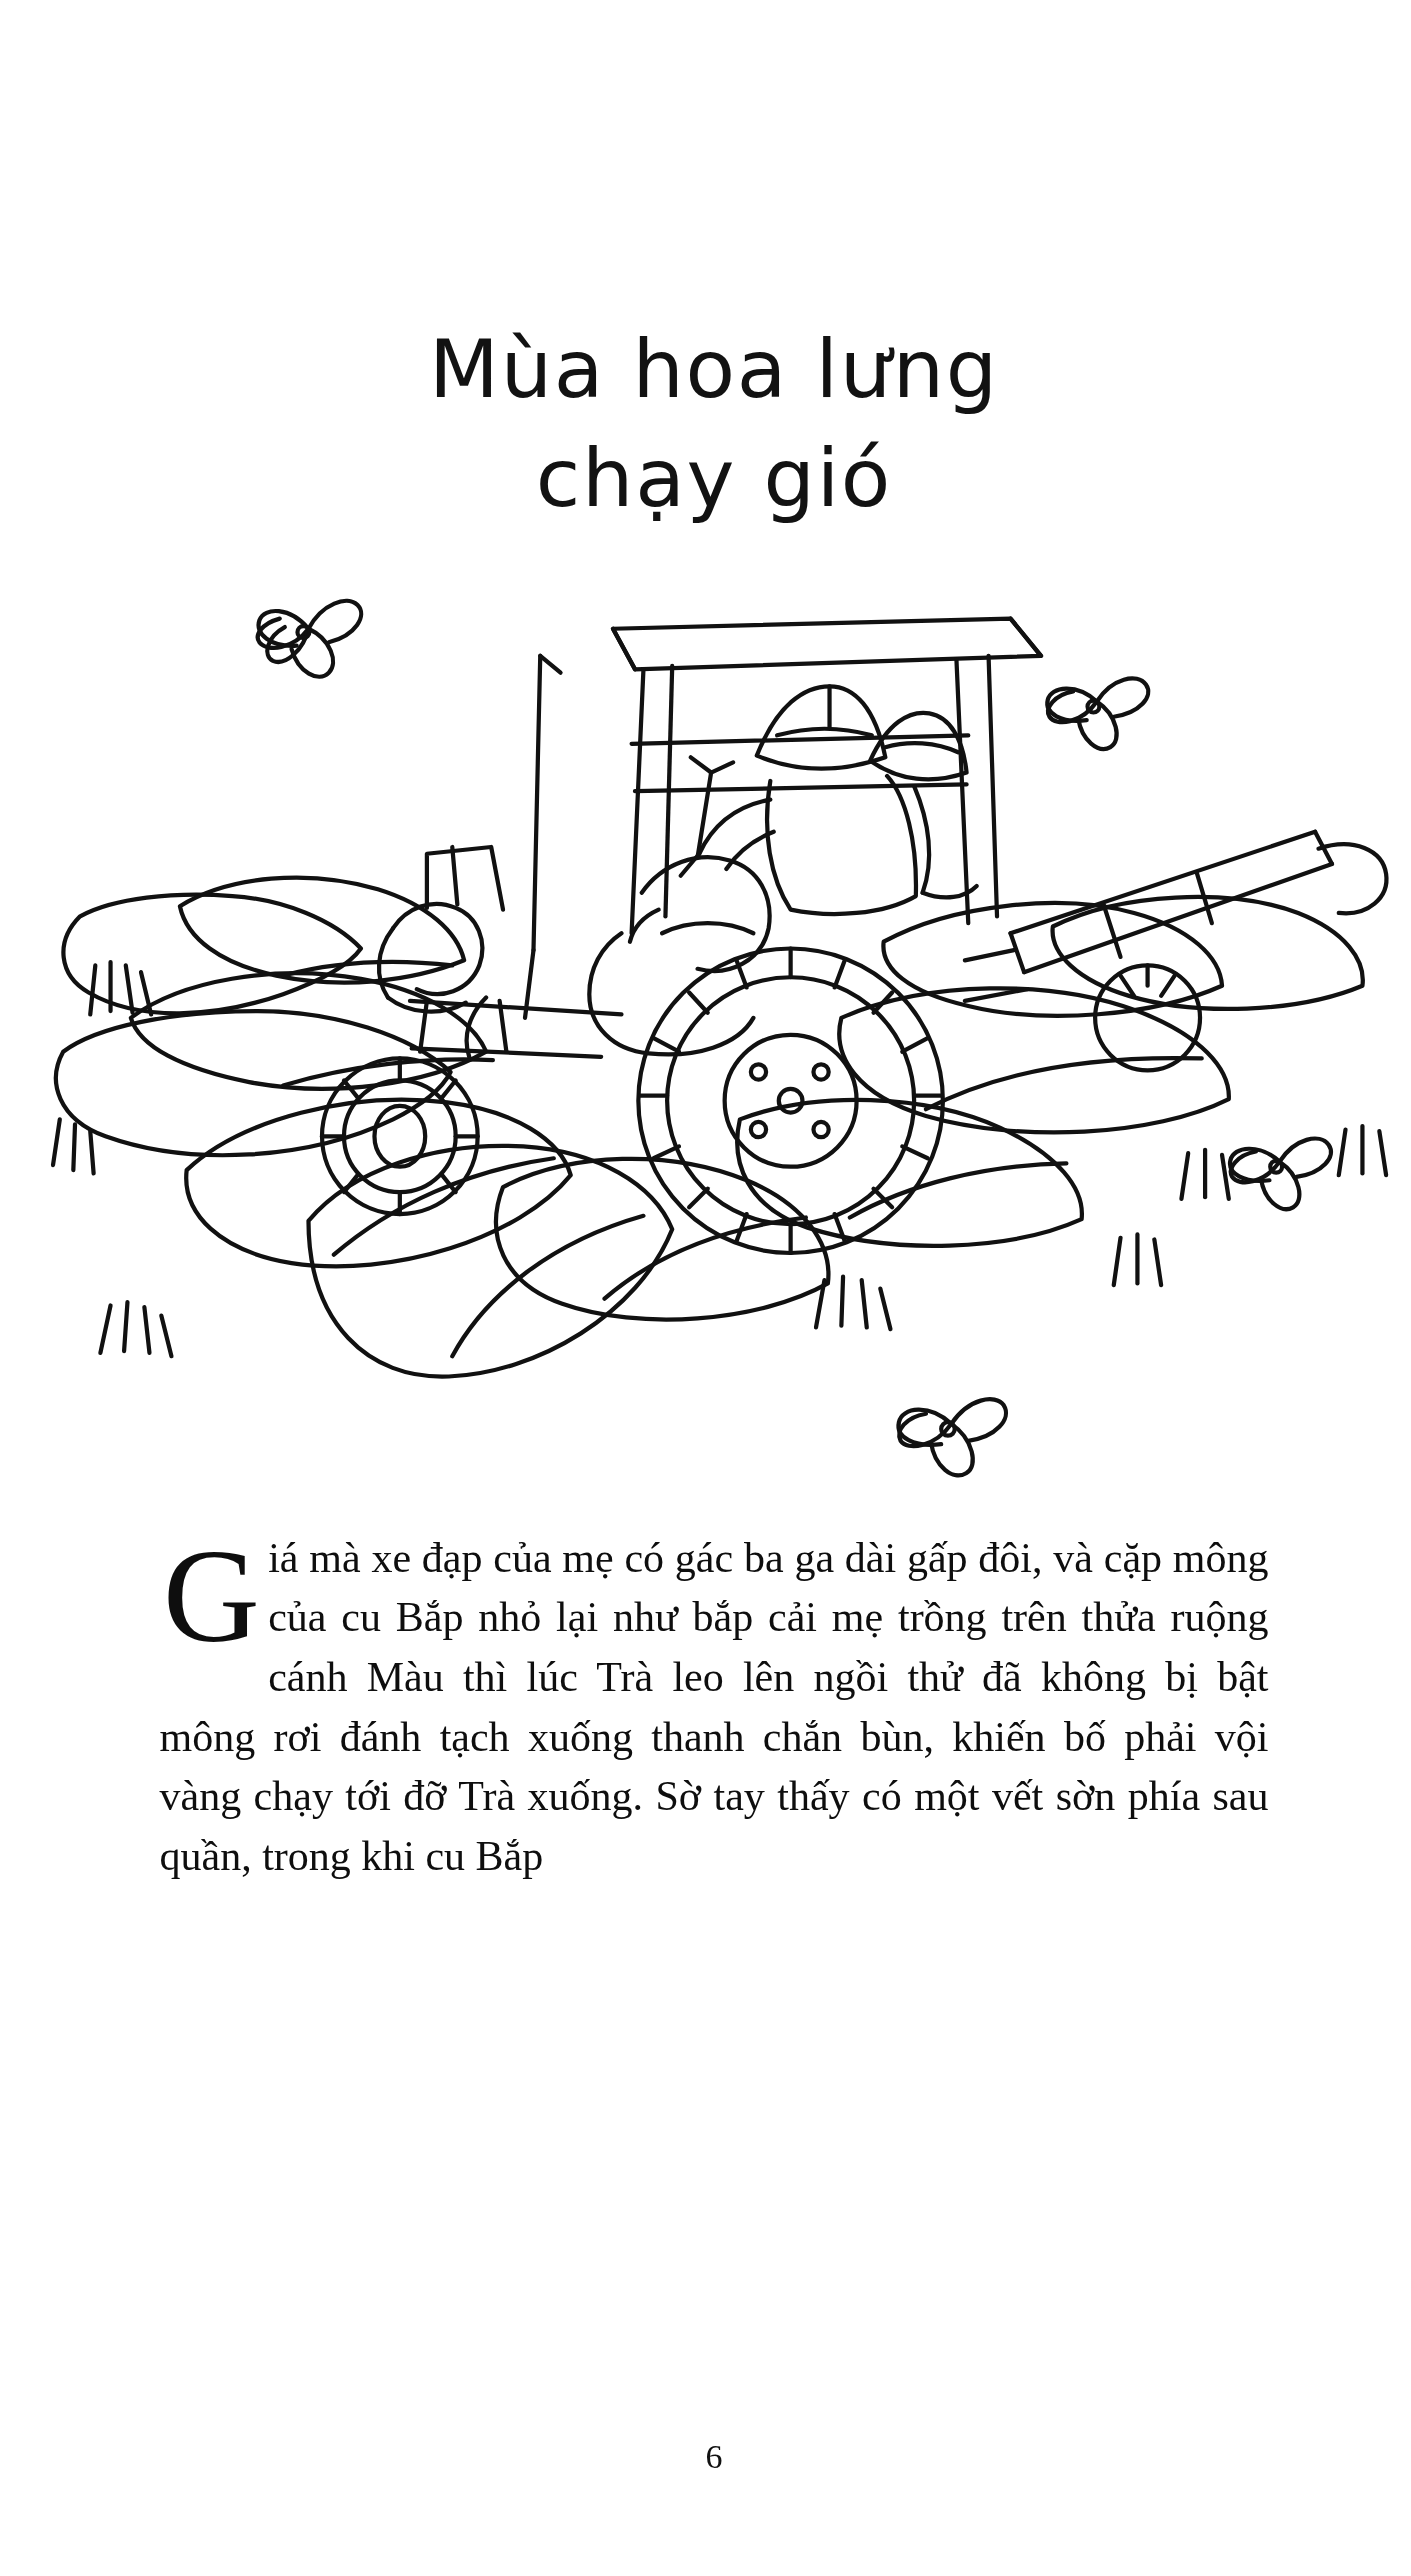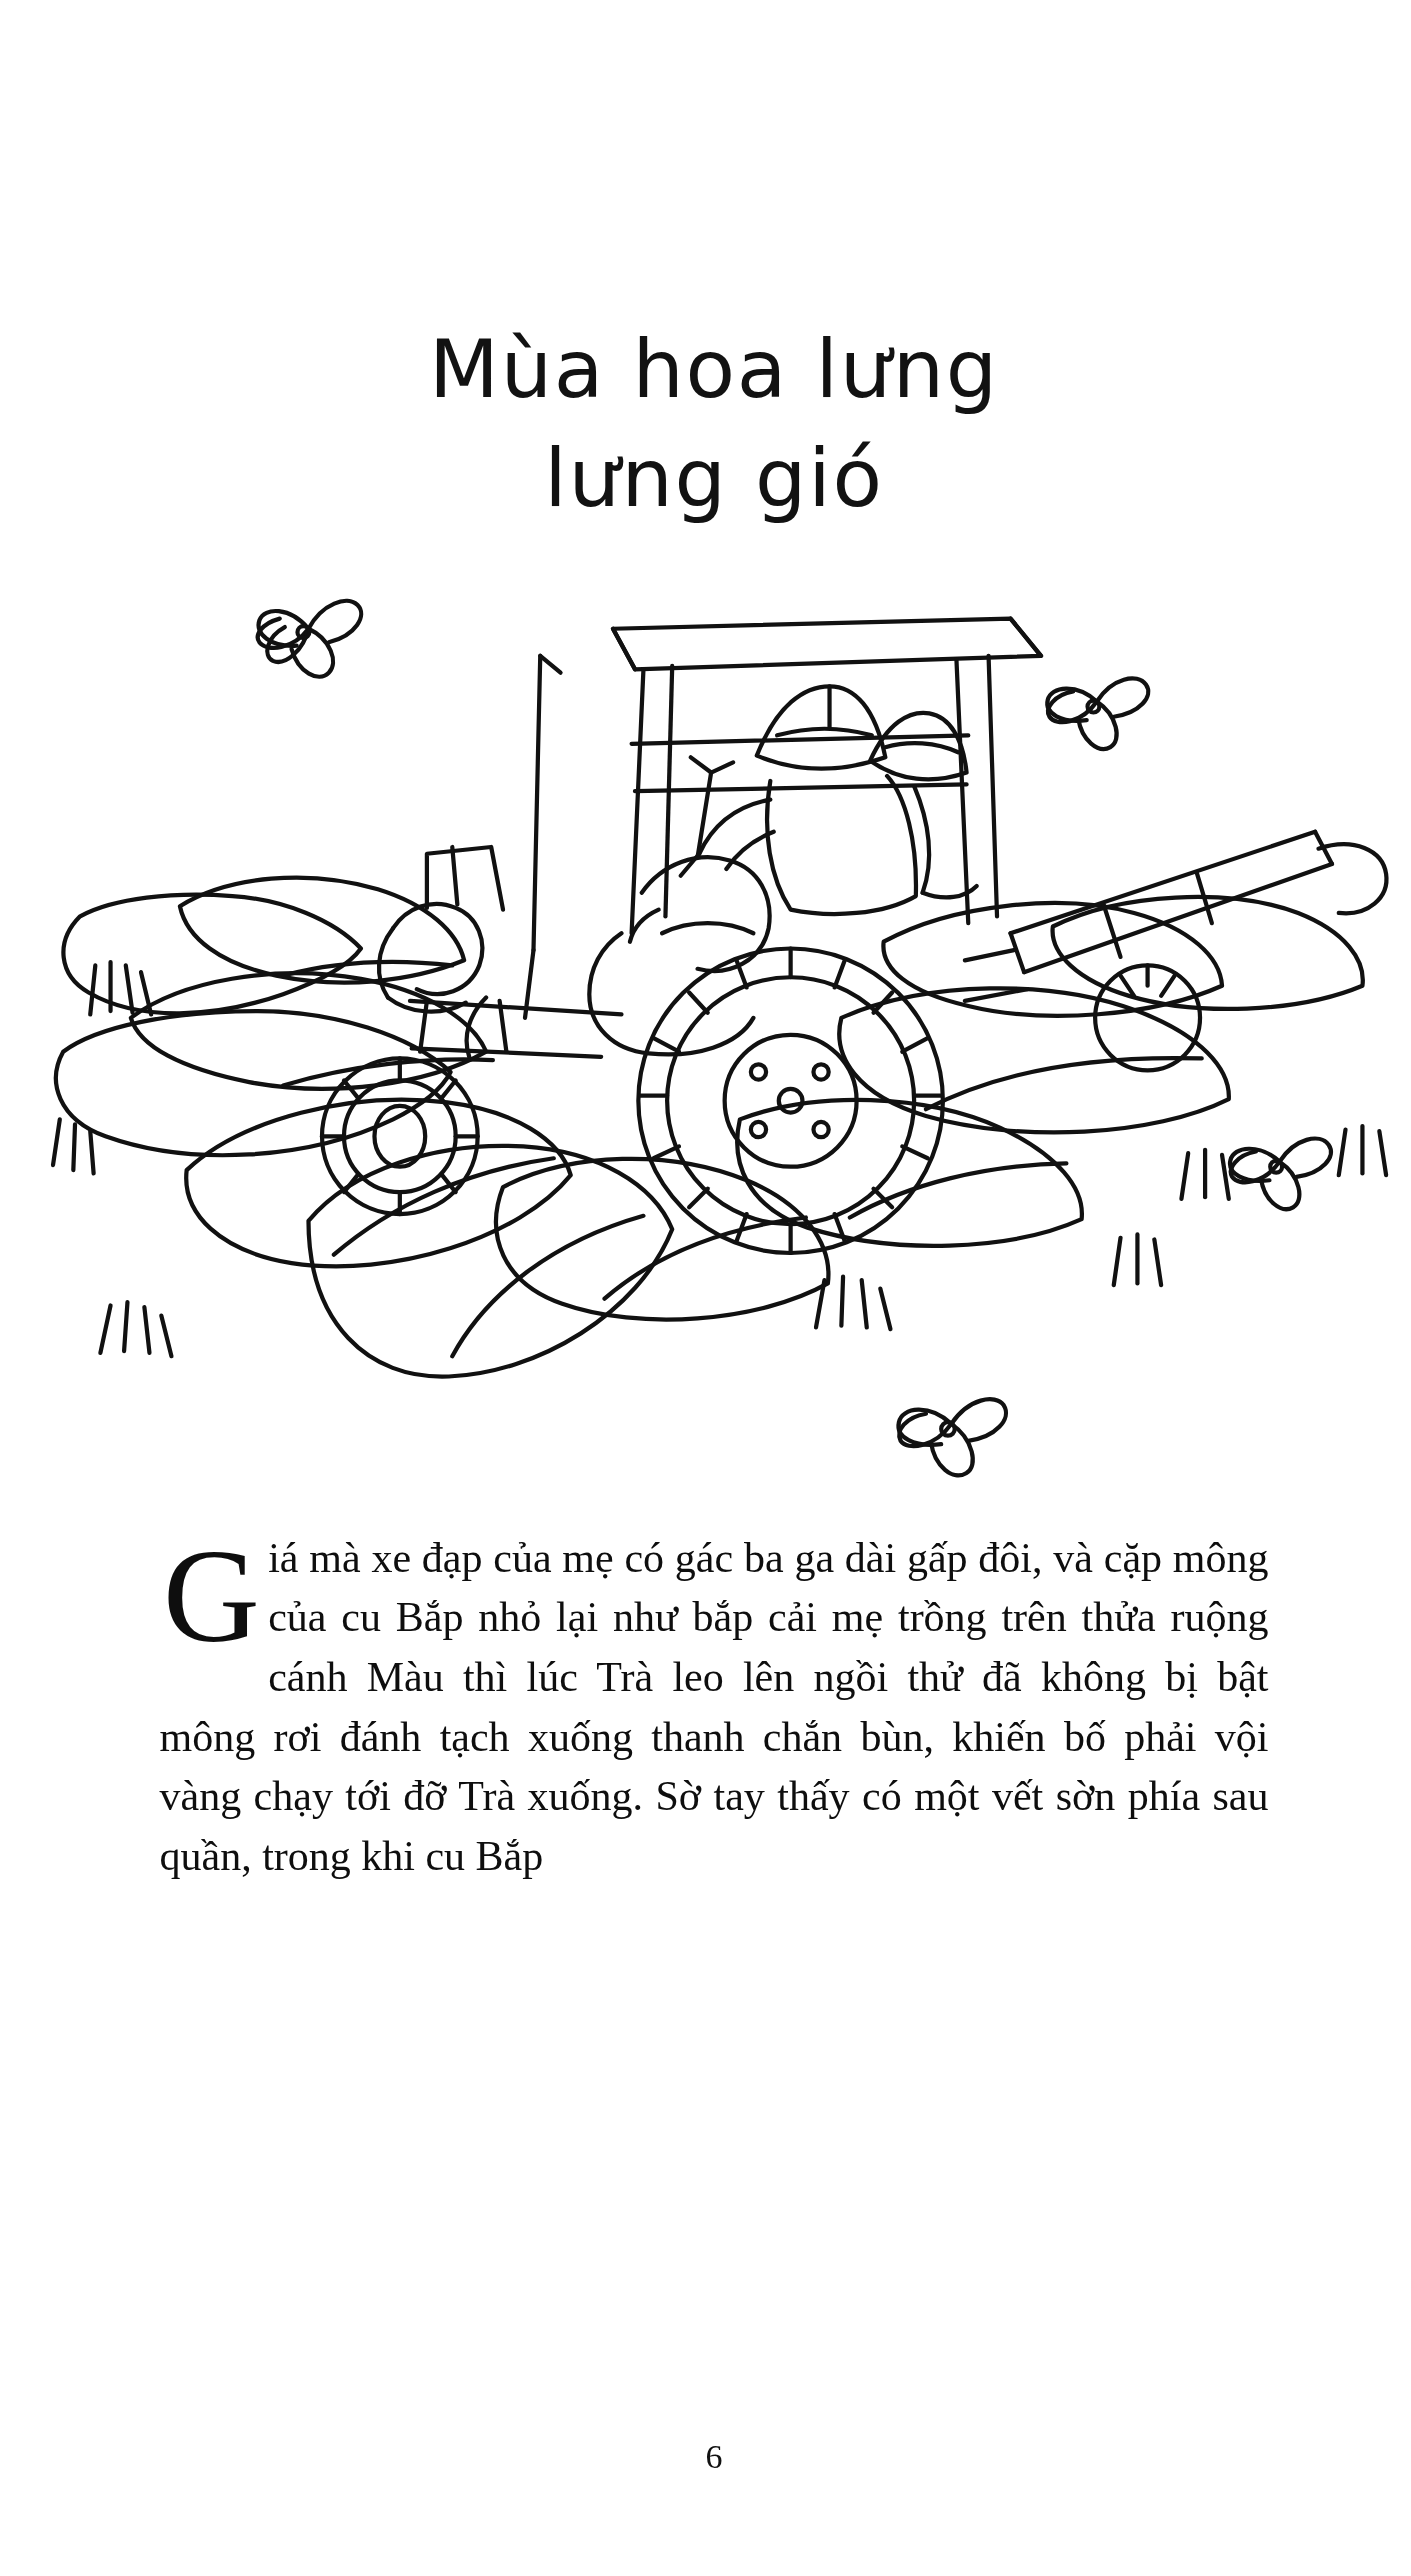--- a/index.html
+++ b/index.html
@@ -98,21 +98,21 @@
     color: #111111;
   }
 </style>
 </head>
 <body>
 
 <div class="page">
 
   <div class="title-block">
     <span class="title-line line1">Mùa hoa lưng</span>
-    <span class="title-line line2">lưng gió</span>
+    <span class="title-line line2">chạy gió</span>
   </div>
 
   <div class="illustration">
     <svg viewBox="0 0 1620 1090" xmlns="http://www.w3.org/2000/svg" fill="none" stroke="#111111" stroke-width="5" stroke-linecap="round" stroke-linejoin="round">
 
       <g>
 
         <path d="M60 400 C 30 430 35 470 70 490 C 130 525 220 520 300 492 C 350 474 380 455 392 438 C 360 404 300 380 240 376 C 170 371 100 378 60 400 Z"></path>
 
         <path d="M40 560 C 20 596 35 640 90 660 C 190 696 330 688 430 640 C 470 620 490 600 498 584 C 450 540 360 512 270 512 C 170 512 80 530 40 560 Z"></path>

